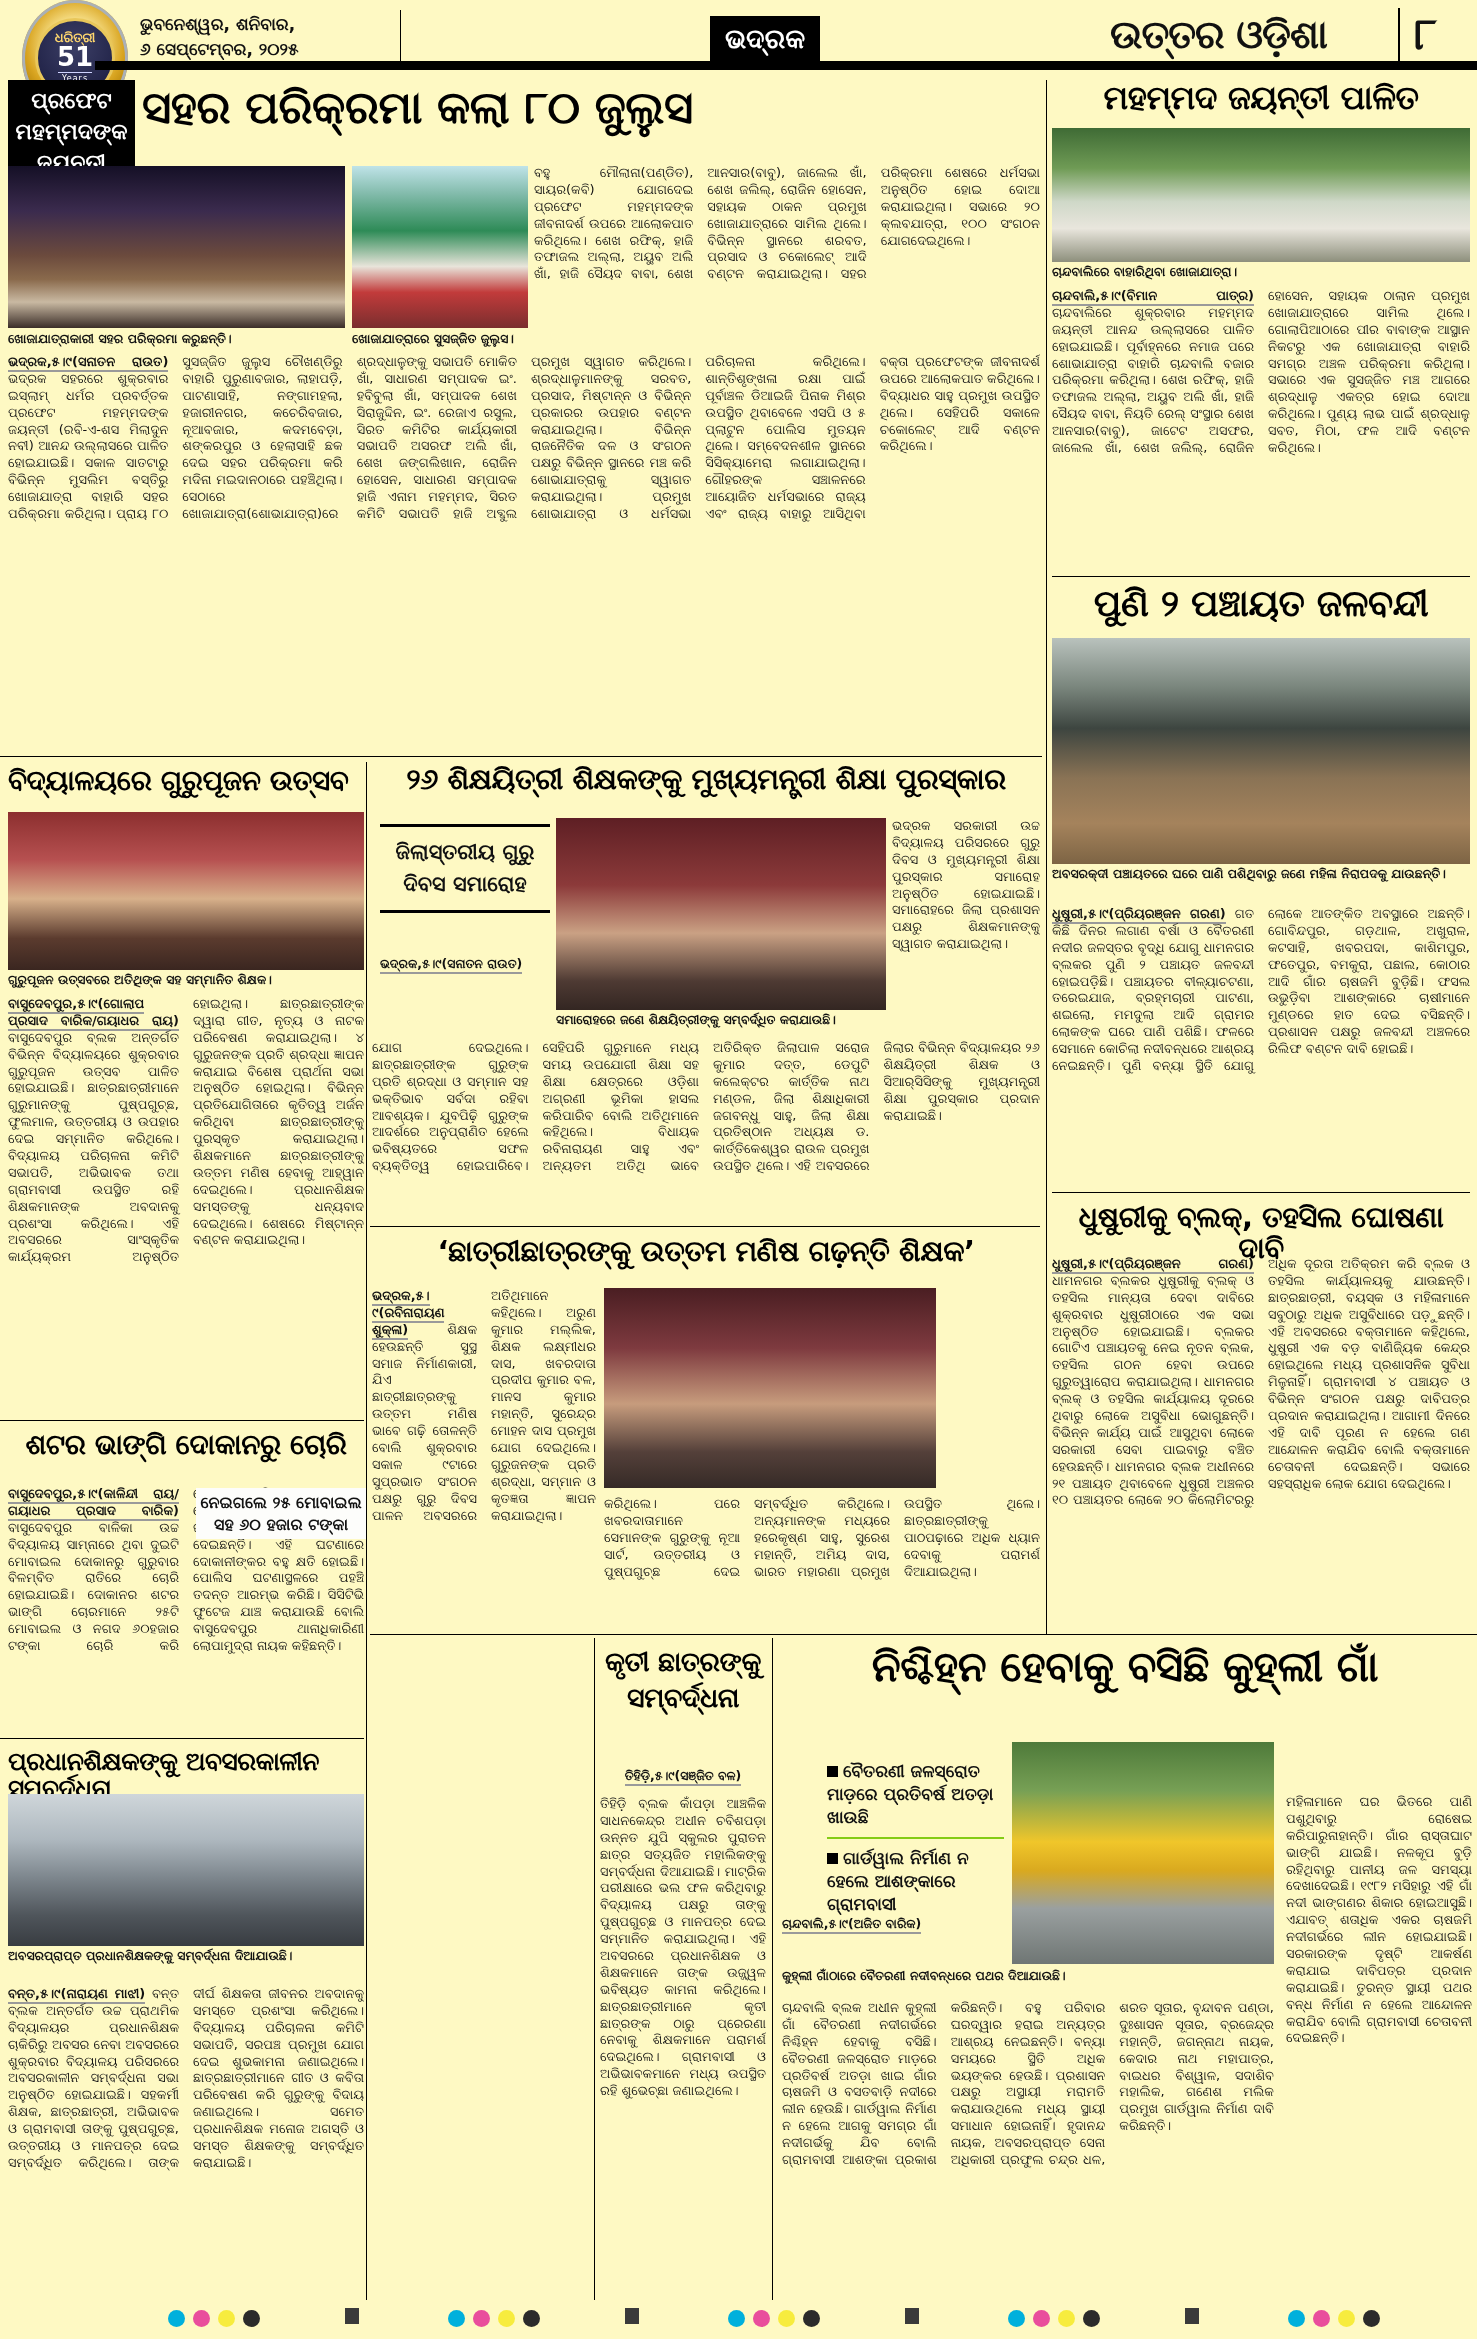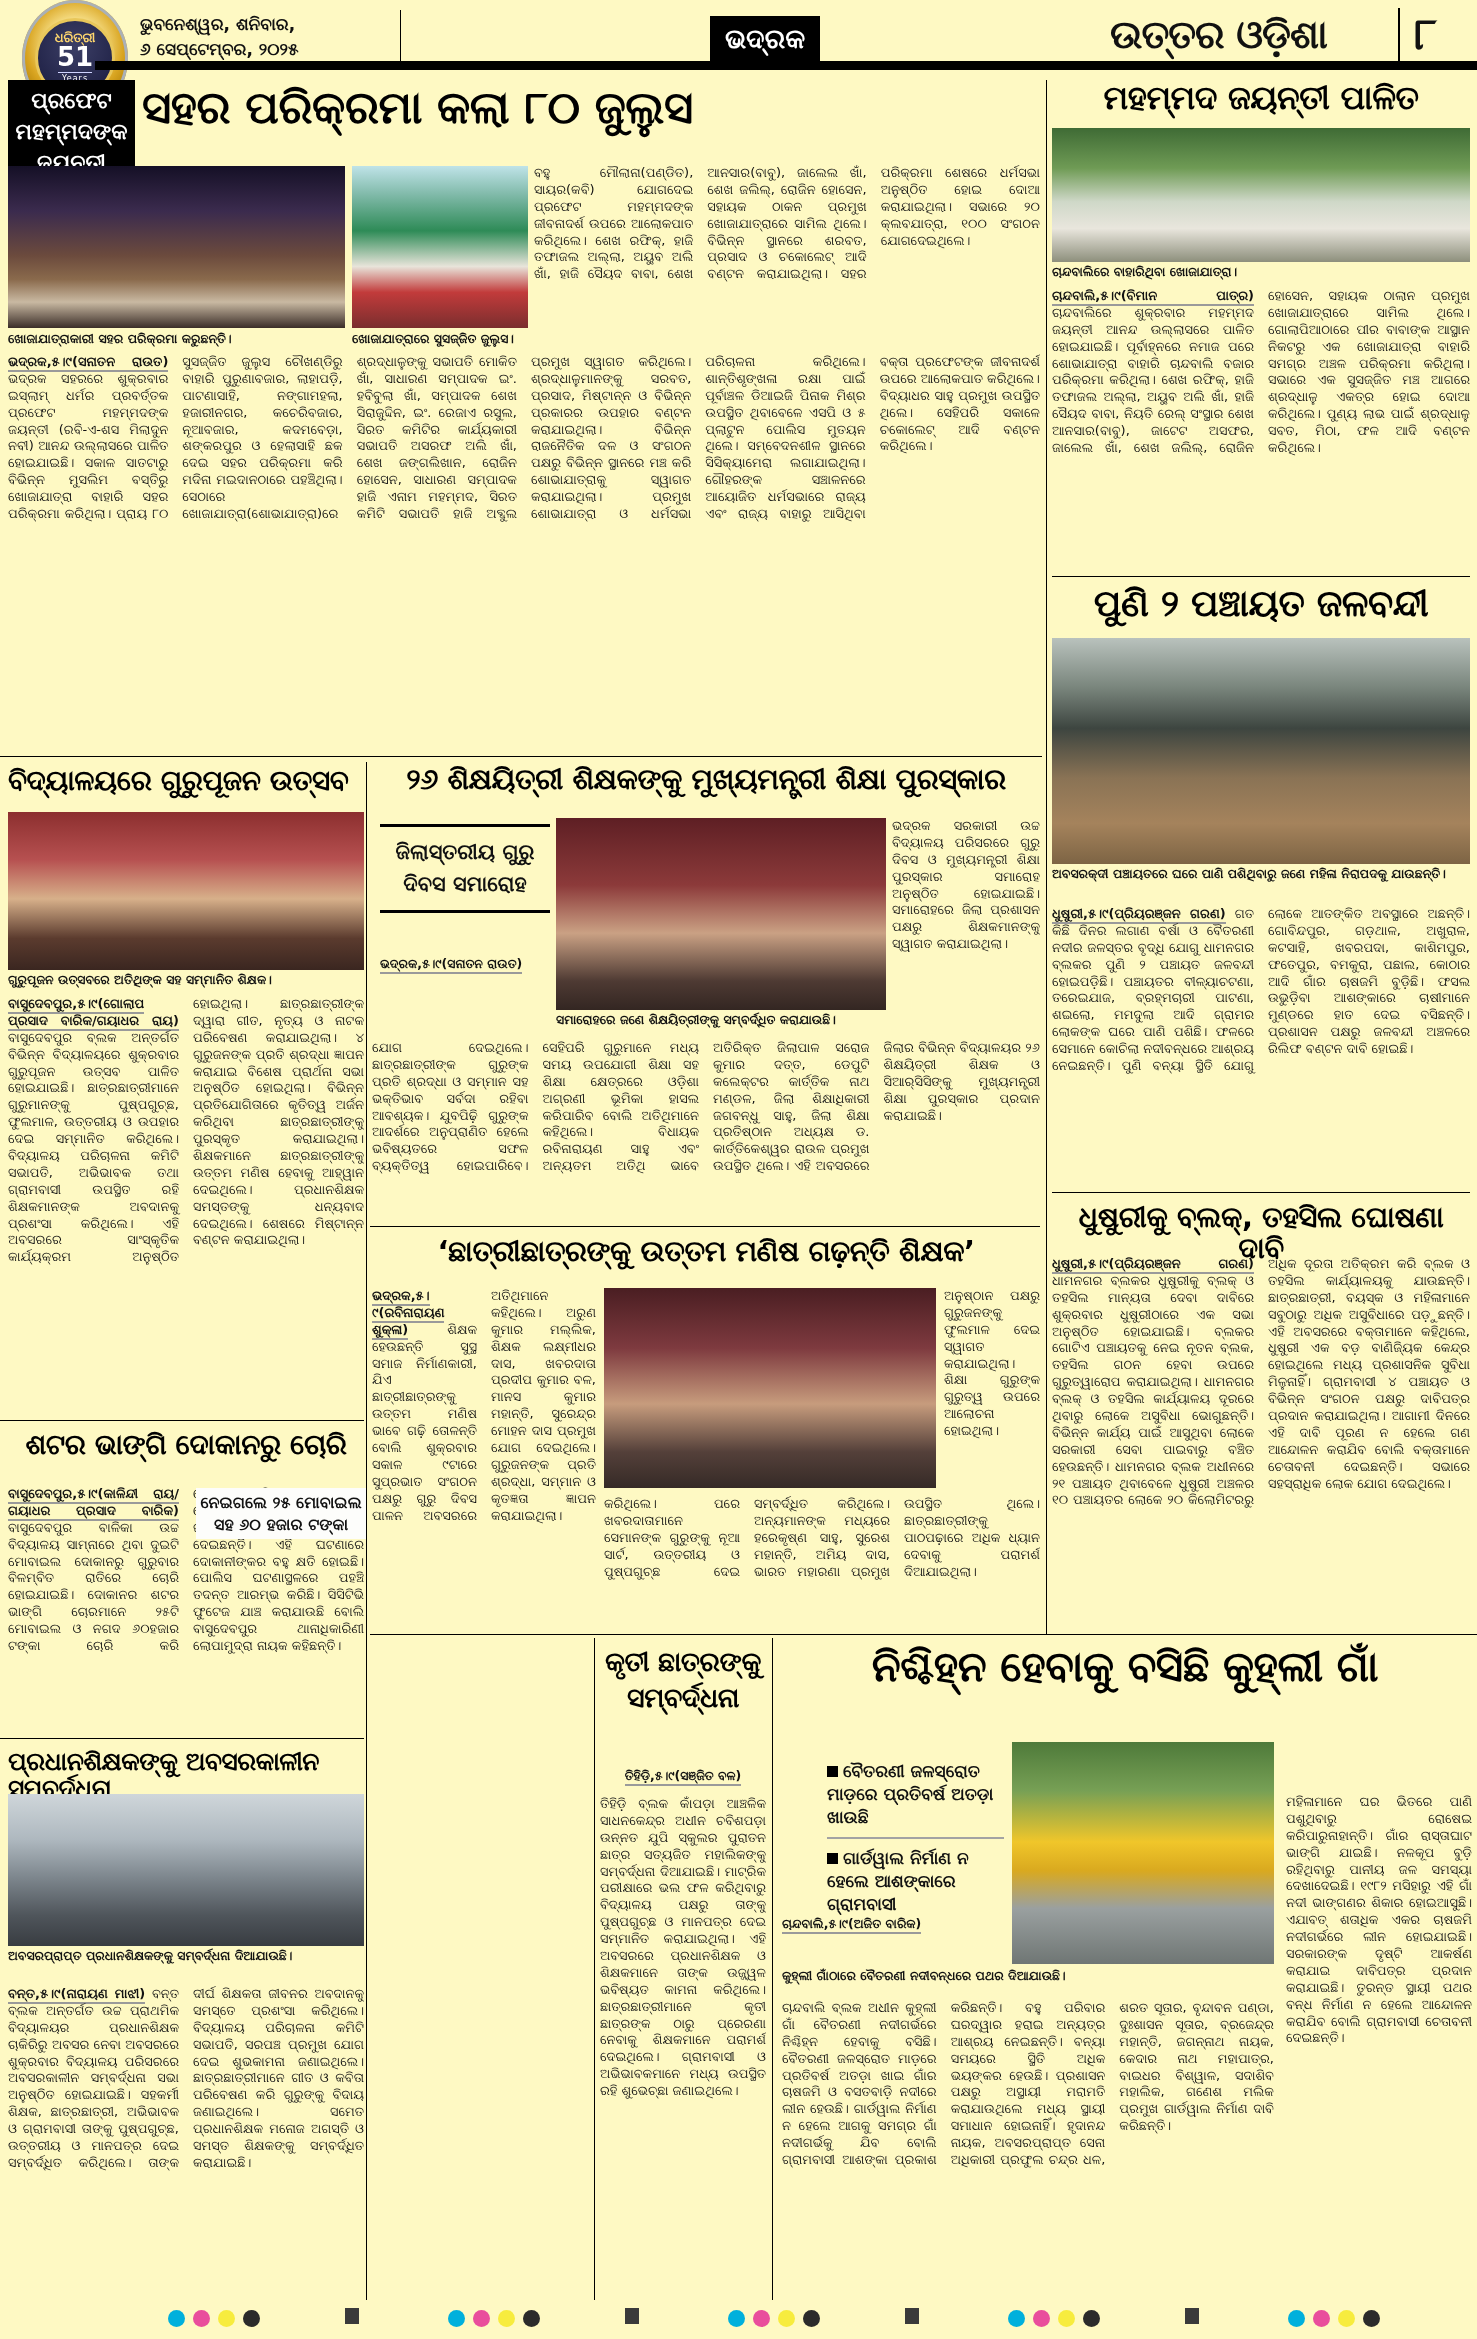--- a/index.html
+++ b/index.html
@@ -30,21 +30,21 @@
      display:flex;flex-direction:column;align-items:center;justify-content:center;font-weight:bold;font-size:22px;line-height:1.42;}
   .photo{position:absolute;background:#888;}
   .caption{position:absolute;font-size:12.5px;font-weight:bold;line-height:1.3;}
   .body-text{position:absolute;font-size:13px;line-height:1.3;text-align:justify;column-gap:14px;overflow:hidden;}
   .dateline{font-weight:bold;border-bottom:2px solid #9a9a9a;padding-bottom:1px;}
   .inset-bold{position:absolute;background:#fdfdfb;font-weight:bold;font-size:16px;line-height:1.35;text-align:center;z-index:3;padding:4px 2px;}
   .kicker2{position:absolute;border-top:3px solid #000;border-bottom:3px solid #000;text-align:center;
      font-weight:bold;font-size:21px;line-height:1.5;padding:10px 2px;}
   .bullets{position:absolute;font-weight:bold;font-size:17px;line-height:1.35;}
   .bullets .b-item{padding:8px 0;margin-left:45px;}
-  .bullets .b-item + .b-item{border-top:2px solid #a3a3a3;}
+  .bullets .b-item + .b-item{border-top:2px solid #84cc16;}
   .sq{display:inline-block;width:11px;height:11px;background:#000;margin-right:5px;}
   
   .ph-night{background:linear-gradient(180deg,#151026 0%,#3b2b4e 28%,#6b4a3d 55%,#8a6a4c 70%,#c9b9a2 84%,#3a2d28 100%);}
   .ph-mosque{background:linear-gradient(180deg,#bfe3e8 0%,#7fb9a8 18%,#2e8b57 40%,#e8e4da 62%,#c23b3b 78%,#7a2e2e 100%);}
   .ph-flags{background:linear-gradient(180deg,#3f6b35 0%,#6f9b55 30%,#cfd8c8 55%,#e9e6dd 75%,#8d8f7c 100%);}
   .ph-flood{background:linear-gradient(180deg,#b9c2bd 0%,#79857c 22%,#3d4540 40%,#8a7355 62%,#a5835c 82%,#7d6444 100%);}
   .ph-stage{background:linear-gradient(180deg,#8c2f2f 0%,#b65050 30%,#d7b08a 55%,#5b3b2e 80%,#3a2620 100%);}
   .ph-award{background:linear-gradient(180deg,#5e1f24 0%,#8c3a3a 35%,#caa184 60%,#4e3a33 85%,#332622 100%);}
   .ph-felicit{background:linear-gradient(180deg,#4a1e22 0%,#7e3a3f 30%,#c79c7d 58%,#54403a 82%,#352a26 100%);}
   .ph-school{background:linear-gradient(180deg,#cfd6da 0%,#aeb8bf 30%,#7d868d 55%,#4f555b 80%,#383c41 100%);}
@@ -147,23 +147,20 @@
     <span>ଯୋଗ ଦେଇଥିଲେ। ଛାତ୍ରଛାତ୍ରୀଙ୍କ ଗୁରୁଙ୍କ ପ୍ରତି ଶ୍ରଦ୍ଧା ଓ ସମ୍ମାନ ସହ ଭକ୍ତିଭାବ ସର୍ବଦା ରହିବା ଆବଶ୍ୟକ। ଯୁବପିଢ଼ି ଗୁରୁଙ୍କ ଆଦର୍ଶରେ ଅନୁପ୍ରାଣିତ ହେଲେ ଭବିଷ୍ୟତରେ ସଫଳ ବ୍ୟକ୍ତିତ୍ୱ ହୋଇପାରିବେ। ସେହିପରି ଗୁରୁମାନେ ମଧ୍ୟ ସମୟ ଉପଯୋଗୀ ଶିକ୍ଷା ସହ ଶିକ୍ଷା କ୍ଷେତ୍ରରେ ଓଡ଼ିଶା ଅଗ୍ରଣୀ ଭୂମିକା ହାସଲ କରିପାରିବ ବୋଲି ଅତିଥିମାନେ କହିଥିଲେ। ବିଧାୟକ ରବିନାରାୟଣ ସାହୁ ଏବଂ ଅନ୍ୟତମ ଅତିଥି ଭାବେ ଅତିରିକ୍ତ ଜିଲାପାଳ ସରୋଜ କୁମାର ଦତ୍ତ, ଡେପୁଟି କଲେକ୍ଟର କାର୍ତ୍ତିକ ନାଥ ମଣ୍ଡଳ, ଜିଲା ଶିକ୍ଷାଧିକାରୀ ଜଗବନ୍ଧୁ ସାହୁ, ଜିଲା ଶିକ୍ଷା ପ୍ରତିଷ୍ଠାନ ଅଧ୍ୟକ୍ଷ ଡ. କାର୍ତ୍ତିକେଶ୍ୱର ରାଉଳ ପ୍ରମୁଖ ଉପସ୍ଥିତ ଥିଲେ। ଏହି ଅବସରରେ ଜିଲାର ବିଭିନ୍ନ ବିଦ୍ୟାଳୟର ୨୬ ଶିକ୍ଷୟିତ୍ରୀ ଶିକ୍ଷକ ଓ ସିଆର୍‌ସିସିଙ୍କୁ ମୁଖ୍ୟମନ୍ତ୍ରୀ ଶିକ୍ଷା ପୁରସ୍କାର ପ୍ରଦାନ କରାଯାଇଛି।</span>
   </div>
 
   <div class="rule-h" style="left:370px;top:1226px;width:670px;height:1px;"></div>
   <div class="headline center" style="left:372px;top:1236px;width:668px;font-size:29px;">‘ଛାତ୍ରୀଛାତ୍ରଙ୍କୁ ଉତ୍ତମ ମଣିଷ ଗଢ଼ନ୍ତି ଶିକ୍ଷକ’</div>
   <div class="photo ph-felicit" style="left:604px;top:1288px;width:332px;height:200px;"></div>
   <div class="body-text" style="left:372px;top:1288px;width:224px;height:342px;column-count:2;">
     <span class="dateline">ଭଦ୍ରକ,୫।୯(ରବିନାରାୟଣ ଶୁକ୍ଳା)</span>
     <span>ଶିକ୍ଷକ ହେଉଛନ୍ତି ସୁସ୍ଥ ସମାଜ ନିର୍ମାଣକାରୀ, ଯିଏ ଛାତ୍ରୀଛାତ୍ରଙ୍କୁ ଉତ୍ତମ ମଣିଷ ଭାବେ ଗଢ଼ି ତୋଳନ୍ତି ବୋଲି ଶୁକ୍ରବାର ସକାଳ ୯ଟାରେ ସୁପ୍ରଭାତ ସଂଗଠନ ପକ୍ଷରୁ ଗୁରୁ ଦିବସ ପାଳନ ଅବସରରେ ଅତିଥିମାନେ କହିଥିଲେ। ଅରୁଣ କୁମାର ମଲ୍ଲିକ, ଶିକ୍ଷକ ଲକ୍ଷ୍ମୀଧର ଦାସ, ଖବରଦାତା ପ୍ରଦୀପ କୁମାର ବଳ, ମାନସ କୁମାର ମହାନ୍ତି, ସୁରେନ୍ଦ୍ର ମୋହନ ଦାସ ପ୍ରମୁଖ ଯୋଗ ଦେଇଥିଲେ। ଗୁରୁଜନଙ୍କ ପ୍ରତି ଶ୍ରଦ୍ଧା, ସମ୍ମାନ ଓ କୃତଜ୍ଞତା ଜ୍ଞାପନ କରାଯାଇଥିଲା।</span>
   </div>
-  <div class="body-text" style="left:944px;top:1288px;width:96px;height:196px;column-count:1;">
-    <span>ଅନୁଷ୍ଠାନ ପକ୍ଷରୁ ଗୁରୁଜନଙ୍କୁ ଫୁଲମାଳ ଦେଇ ସ୍ୱାଗତ କରାଯାଇଥିଲା। ଶିକ୍ଷା ଗୁରୁଙ୍କ ଗୁରୁତ୍ୱ ଉପରେ ଆଲୋଚନା ହୋଇଥିଲା।</span>
-  </div>
   <div class="body-text" style="left:604px;top:1496px;width:436px;height:134px;column-count:3;">
     <span>କରିଥିଲେ। ପରେ ଖବରଦାତାମାନେ ସେମାନଙ୍କ ଗୁରୁଙ୍କୁ ନୂଆ ସାର୍ଟ, ଉତ୍ତରୀୟ ଓ ପୁଷ୍ପଗୁଚ୍ଛ ଦେଇ ସମ୍ବର୍ଦ୍ଧିତ କରିଥିଲେ। ଅନ୍ୟମାନଙ୍କ ମଧ୍ୟରେ ହରେକୃଷ୍ଣ ସାହୁ, ସୁରେଶ ମହାନ୍ତି, ଅମିୟ ଦାସ, ଭାରତ ମହାରଣା ପ୍ରମୁଖ ଉପସ୍ଥିତ ଥିଲେ। ଛାତ୍ରଛାତ୍ରୀଙ୍କୁ ପାଠପଢ଼ାରେ ଅଧିକ ଧ୍ୟାନ ଦେବାକୁ ପରାମର୍ଶ ଦିଆଯାଇଥିଲା।</span>
   </div>
 
   <div class="rule-h" style="left:0px;top:1420px;width:364px;height:1px;"></div>
   <div class="headline center" style="left:8px;top:1430px;width:356px;font-size:28px;">ଶଟର ଭାଙ୍ଗି ଦୋକାନରୁ ଚୋରି</div>
   <div class="inset-bold" style="left:196px;top:1488px;width:166px;">
     <div>ନେଇଗଲେ ୨୫ ମୋବାଇଲ</div>
     <div>ସହ ୬୦ ହଜାର ଟଙ୍କା</div>
   </div>

